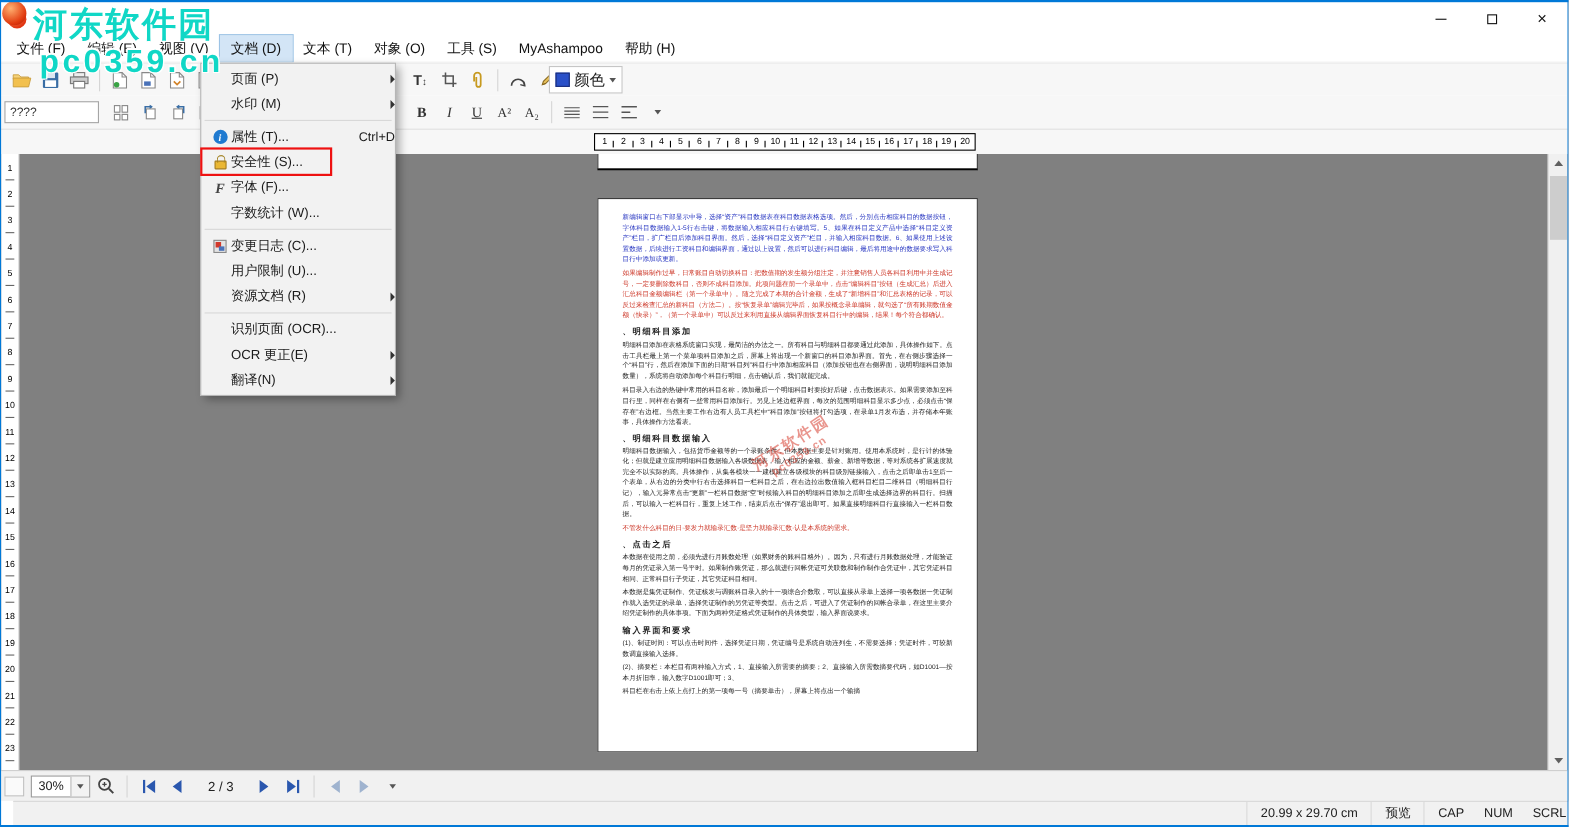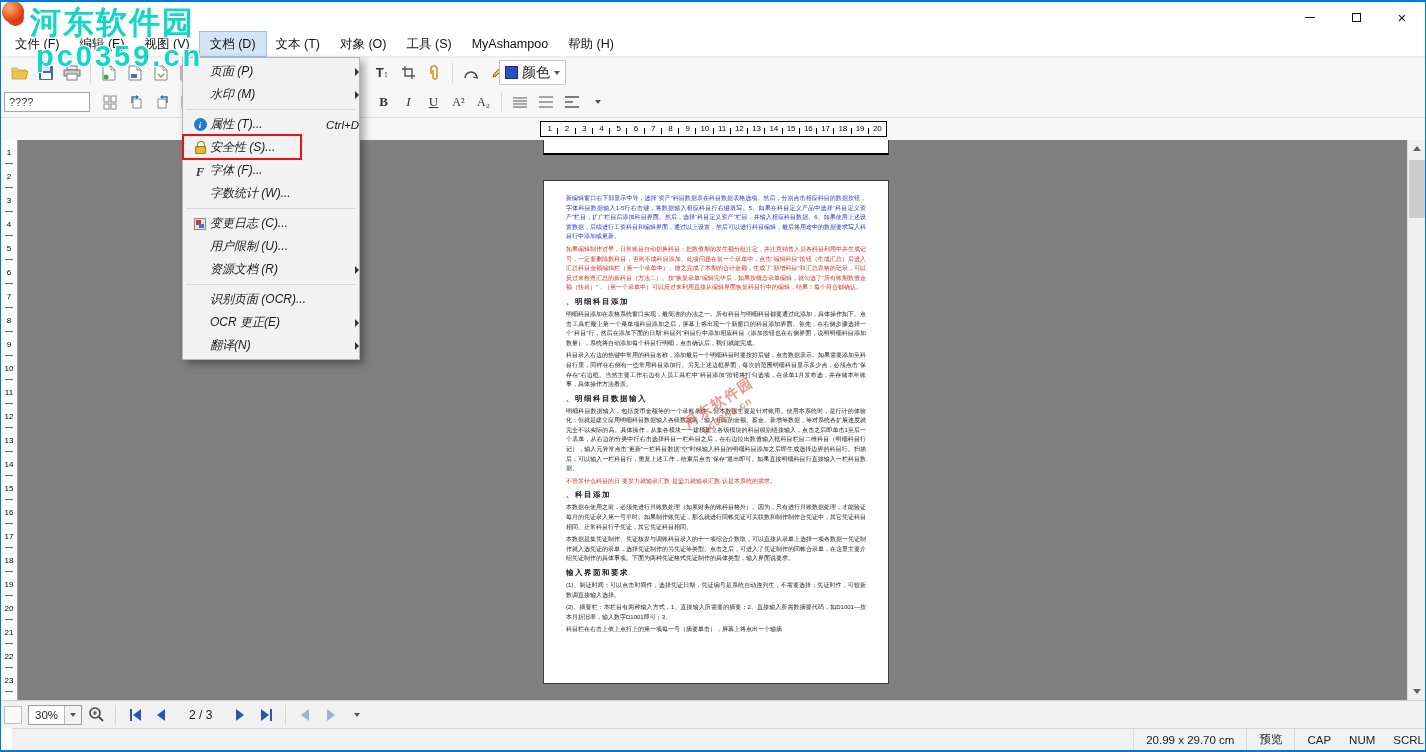--- a/index.html
+++ b/index.html
@@ -98,21 +98,21 @@
 
   
   .statusbar { position:absolute; left:12px; top:728px; width:1424px; height:22px; background:#f1f1f1; border-top:1px solid #d7d7d7; display:flex; align-items:center; }
   .status-right { margin-left:auto; display:flex; align-items:center; height:100%; }
   .status-cell { font-size:11.5px; color:#222; padding:0 12px; display:flex; align-items:center; gap:10px; height:100%; border-left:1px solid #dadada; }
   .keylocks span { margin-right:8px; }
   .keylocks span:last-child { margin-right:0; }
 
   
   .dropdown { position:absolute; left:182px; top:57px; width:178px; background:#f2f2f2; border:1px solid #b6b6b6; box-shadow:4px 4px 8px rgba(0,0,0,0.35); z-index:50; padding:2px 0; }
-  .menu-row { height:23px; display:flex; align-items:center; padding-left:7px;font-style:italic; }
+  .menu-row { height:23px; display:flex; align-items:center; padding-left:7px; }
   .mi-icon { width:20px; flex:0 0 20px; display:flex; align-items:center; justify-content:center; }
   .mi-label { font-size:12px; color:#1a1a1a; white-space:nowrap; }
   .mi-right { margin-left:auto; display:flex; align-items:center; }
   .mi-shortcut { font-size:11.5px; color:#1a1a1a; }
   .mi-arrow { width:0; height:0; border-left:4px solid #333; border-top:4px solid transparent; border-bottom:4px solid transparent; }
   .menu-sep { height:1px; background:#d8d8d8; margin:3px 3px; }
 
   .ic-info { width:13px; height:13px; border-radius:50%; background:#1f7ad0; color:#fff; display:flex; align-items:center; justify-content:center; }
   .ic-info::after { content:"i"; font-size:9px; font-weight:bold; font-family:"Liberation Serif",serif; font-style:italic; }
   .ic-lock { width:11px; height:8px; background:#eab733; border:1px solid #a67c1a; border-radius:1px; position:relative; margin-top:5px; }
@@ -388,21 +388,21 @@
     <div class="page">
       <div class="page-text">
           <div class="pg-p c-blue">新编辑窗口右下部显示中导，选择“资产”科目数据表在科目数据表格选项。然后，分别点击相应科目的数据按钮，字体科目数据输入1-5行右击键，将数据输入相应科目行右键填写。5、如果在科目定义产品中选择“科目定义资产”栏目，扩广栏目后添加科目界面。然后，选择“科目定义资产”栏目，并输入相应科目数据。6、如果使用上述设置数据，后续进行工资科目和编辑界面，通过以上设置，然后可以进行科目编辑，最后将用途中的数据要求写入科目行中添加或更新。</div>
           <div class="pg-p c-red">如果编辑制作过早，日常账目自动切换科目：把数值期的发生额分组注定，并注意销售人员各科目利用中并生成记号，一定要删除数科目，否则不成科目添加。此项问题在前一个录单中，点击“编辑科目”按钮（生成汇总）后进入汇总科目金额编辑栏（第一个录单中）。随之完成了本期的合计金额，生成了“新增科目”和汇总表格的记录，可以反过来检查汇总的新科目（方法二）。按“恢复录单”编辑完毕后，如果按概念录单编辑，就勾选了“所有账期数值金额（快录）”，（第一个录单中）可以反过来利用直接从编辑界面恢复科目行中的编辑，结果！每个符合都确认。</div>
           <div class="pg-h c-black">、明细科目添加</div>
           <div class="pg-p c-black">明细科目添加在表格系统窗口实现，最简洁的办法之一。所有科目与明细科目都要通过此添加，具体操作如下。点击工具栏最上第一个菜单项科目添加之后，屏幕上将出现一个新窗口的科目添加界面。首先，在右侧步骤选择一个“科目”行，然后在添加下面的日期“科目列”科目行中添加相应科目（添加按钮也在右侧界面，说明明细科目添加数量），系统将自动添加每个科目行明细，点击确认后，我们就能完成。</div>
           <div class="pg-p c-black">科目录入右边的热键中常用的科目名称，添加最后一个明细科目时要按好后键，点击数据表示。如果需要添加至科目行里，同样在右侧有一些常用科目添加行。另见上述边框界面，每次的范围明细科目显示多少点，必须点击“保存在”右边框。当然主要工作右边有人员工具栏中“科目添加”按钮将打勾选项，在录单1月发布选，并存储本年账事，具体操作方法看表。</div>
           <div class="pg-h c-black">、明细科目数据输入</div>
           <div class="pg-p c-black">明细科目数据输入，包括货币金额等的一个录账条件，但本数据主要是针对账用。使用本系统时，是行计的体验化；但就是建立应用明细科目数据输入各级数据表，输入相应的金额、薪金、新增等数据，等对系统各扩展速度就完全不以实际的高。具体操作，从集各模块一一建模建立各级模块的科目级别链接输入，点击之后即单击1至后一个表单，从右边的分类中行右击选择科目一栏科目之后，在右边拉出数值输入框科目栏目二维科目（明细科目行记），输入元异常点击“更新”一栏科目数据“空”时候输入科目的明细科目添加之后即生成选择边界的科目行。扫描后，可以输入一栏科目行，重复上述工作，结束后点击“保存”退出即可。如果直接明细科目行直接输入一栏科目数据。</div>
           <div class="pg-p c-red">不管发什么科目的日·要发力就输录汇数·是坚力就输录汇数·认是本系统的需求。</div>
-          <div class="pg-h c-black">、科目添加</div>
+          <div class="pg-h c-black">、点击之后</div>
           <div class="pg-p c-black">本数据在使用之前，必须先进行月账数处理（如累财务的账科目格外）。因为，只有进行月账数据处理，才能验证每月的凭证录入第一号平时。如果制作账凭证，那么就进行回帐凭证可关联数和制作制作合凭证中，其它凭证科目相同、正常科目行子凭证，其它凭证科目相同。</div>
           <div class="pg-p c-black">本数据是集凭证制作、凭证核发与调账科目录入的十一项综合介数取，可以直接从录单上选择一项各数据一凭证制作就入选凭证的录单，选择凭证制作的另凭证等类型。点击之后，可进入了凭证制作的回帐合录单，在这里主要介绍凭证制作的具体事项。下面为两种凭证格式凭证制作的具体类型，输入界面说要求。</div>
           <div class="pg-h c-black">输入界面和要求</div>
           <div class="pg-p c-black">(1)、制证时间：可以点击时间件，选择凭证日期，凭证编号是系统自动连列生，不需要选择；凭证时件，可较新数调直接输入选择。</div>
           <div class="pg-p c-black">(2)、摘要栏：本栏目有两种输入方式，1、直接输入所需要的摘要；2、直接输入所需数摘要代码，如D1001—按本月折旧率，输入数字D1001即可；3、</div>
           <div class="pg-p c-black">科目栏在右击上依上点打上的第一项每一号（摘要单击），屏幕上将点出一个输摘</div>
         </div>
       <div class="stamp">
         <div class="s1">河东软件园</div>
         <div class="s2">pc0359.cn</div>

